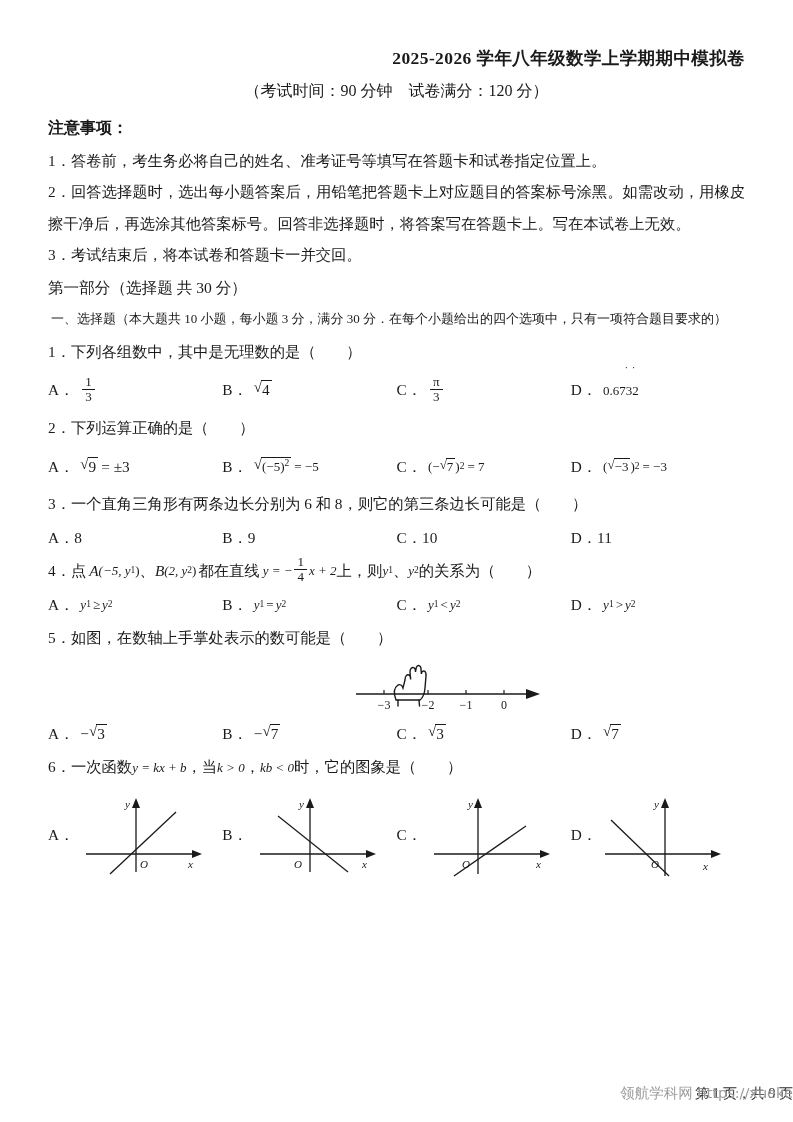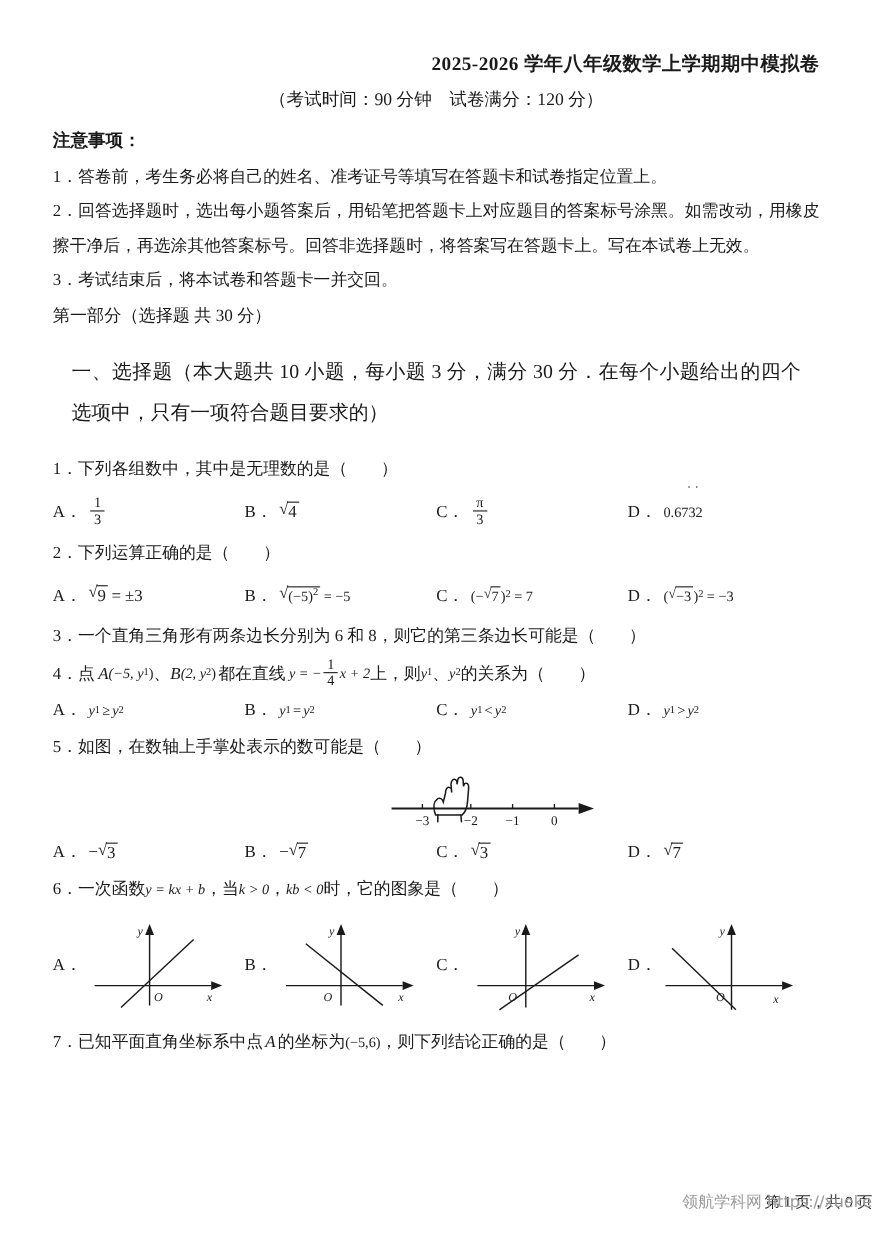--- a/index.html
+++ b/index.html
@@ -44,23 +44,23 @@
     margin: 0;
     text-align: justify;
   }
   .red { color: #d81f27; }
   .part-head {
     font-size: 15.6px;
     line-height: 2.0;
     margin: 2px 0 2px 0;
   }
   .sec-intro {
-    font-size: 18px;
+    font-size: 13px;
     line-height: 2.05;
-    margin: 17px;
+    margin: 3px;
     text-align: justify;
   }
   .qstem {
     font-size: 15.3px;
     line-height: 2.05;
     margin: 2px 0 0 0;
   }
   .opts {
     display: flex;
     font-size: 15.3px;
@@ -251,20 +251,26 @@
           <span class="sign" style="font-size:13px">√</span>
           <span class="body" style="font-size:13px">−3</span>
         </span>
       <span style="font-size:13px">)</span>
         <sup>2</sup>
       <span style="margin-left:3px;font-size:13px">= −3</span>
     </div>
   </div>
 
   <p class="qstem">3．一个直角三角形有两条边长分别为 6 和 8，则它的第三条边长可能是（　　）</p>
+  <div class="opts">
+    <div class="o1">A．8</div>
+    <div class="o2">B．9</div>
+    <div class="o3">C．10</div>
+    <div class="o4">D．11</div>
+  </div>
 
   <p class="qstem" style="display:flex;align-items:center;flex-wrap:nowrap;">
     <span>4．点</span>
     <span class="it" style="margin-left:3px">A</span>
       <span class="it" style="font-size:13px">(−5, y</span>
       <sub>1</sub>
       <span style="font-size:13px">)</span>
     <span>、</span>
     <span class="it">B</span>
       <span class="it" style="font-size:13px">(2, y</span>
@@ -433,23 +439,20 @@
         <polygon points="58,16 62,6 66,16" fill="#1a1a1a"></polygon>
         <line x1="8" y1="28" x2="66" y2="84" stroke="#1a1a1a" stroke-width="1.3"></line>
         <text x="51" y="16" font-family="Liberation Serif, serif" font-size="11" font-style="italic" fill="#1a1a1a">y</text>
         <text x="100" y="78" font-family="Liberation Serif, serif" font-size="11" font-style="italic" fill="#1a1a1a">x</text>
         <text x="48" y="76" font-family="Liberation Serif, serif" font-size="11" font-style="italic" fill="#1a1a1a">O</text>
       </svg>
     </div>
 
   </div>
 
-  <p class="qstem" style="margin-top:12px;">
-    <span>7．已知平面直角坐标系中点</span><span class="it" style="margin:0 2px">A</span><span>的坐标为</span><span style="font-size:13px">(−5,6)</span><span>，则下列结论正确的是（　　）</span>
-  </p>
 
   <div class="footer">
     <span class="stack">
       <span class="pageno">第 1 页，共 9 页</span>
       <span class="watermark">领航学科网 https://xuekemkzh.com</span>
     </span>
   </div>
 
 </div>
 

